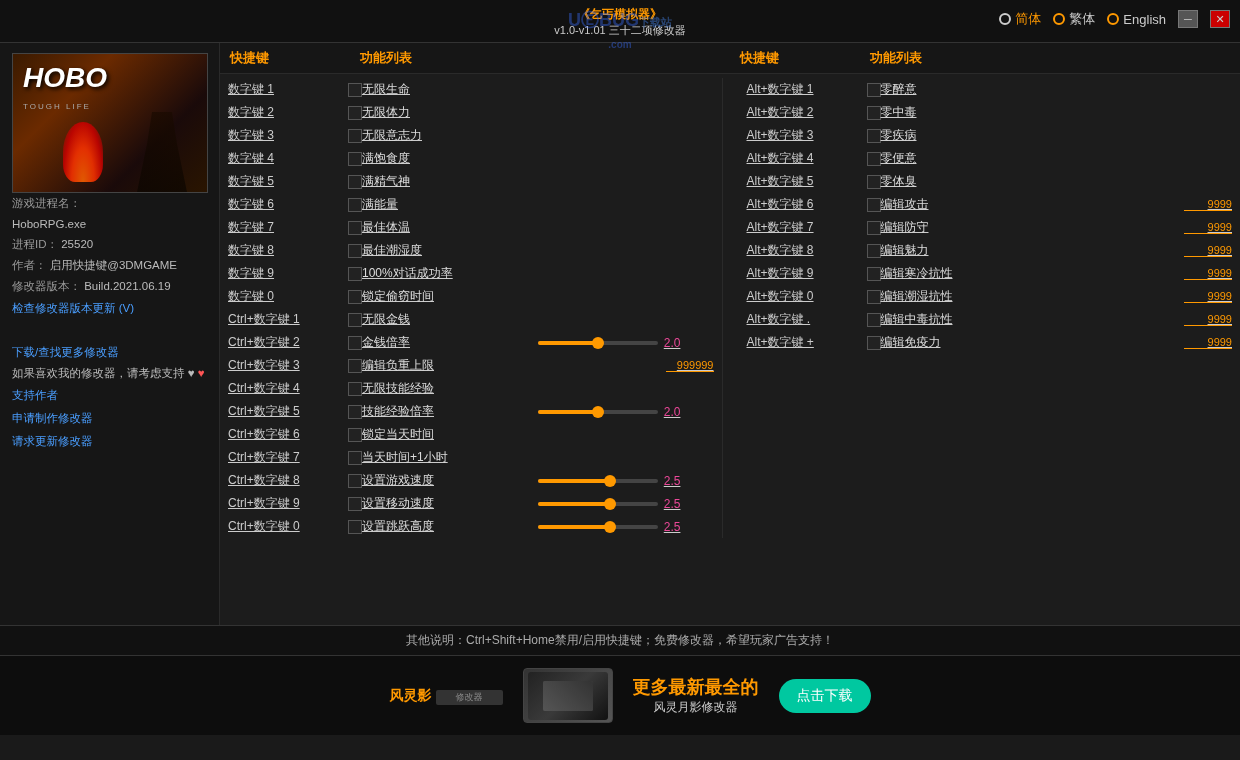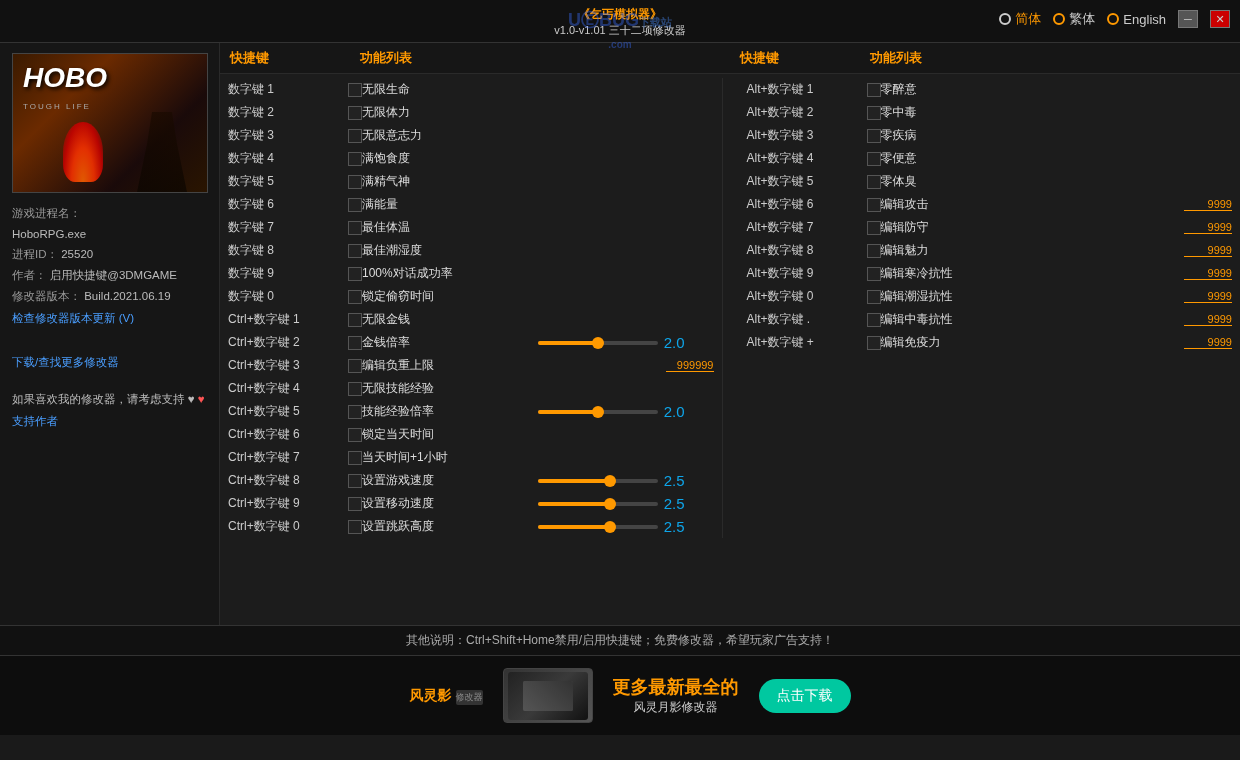--- a/index.html
+++ b/index.html
@@ -100,21 +100,20 @@
       background: #161616;
       padding: 10px 12px;
       border-right: 1px solid #2a2a2a;
       flex-shrink: 0;
     }
     .sidebar-game-img {
       width: 196px;
       height: 140px;
       background: linear-gradient(135deg, #3a1a00 0%, #6b2a00 30%, #1a0a0a 70%, #2a1500 100%);
       border: 1px solid #444;
-      margin-bottom: 10px;
       position: relative;
       overflow: hidden;
       display: flex;
       align-items: center;
       justify-content: center;
     }
     .hobo-logo {
       position: absolute;
       top: 10px;
       left: 10px;
@@ -178,20 +177,21 @@
       font-size: 13px;
       font-weight: bold;
     }
     .col-header.hotkey { width: 130px; }
     .col-header.func { flex: 1; }
 
     .feature-row {
       display: flex;
       align-items: center;
       padding: 3px 0;
+      text-decoration: underline;
     }
     .hotkey-label {
       width: 120px;
       color: #ccc;
       font-size: 12px;
       flex-shrink: 0;
     }
     .checkbox {
       width: 14px;
       height: 14px;
@@ -238,22 +238,22 @@
     .slider-thumb {
       width: 12px;
       height: 12px;
       background: #f90;
       border-radius: 50%;
       position: absolute;
       top: -4px;
       cursor: pointer;
     }
     .slider-value {
-      color: #0ea5e9;
-      font-size: 15px;
+      color: #ec4899;
+      font-size: 12px;
       min-width: 24px;
     }
 
     
     .status-bar {
       background: #111;
       border-top: 1px solid #333;
       padding: 6px 20px;
       text-align: center;
       color: #aaa;
@@ -367,25 +367,27 @@
         <span class="label">作者：</span>
         <span>启用快捷键@3DMGAME</span>
       </div>
       <div>
         <span class="label">修改器版本：</span>
         <span>Build.2021.06.19</span>
       </div>
       <a class="sidebar-link">检查修改器版本更新 (V)</a>
       <br>
       <a class="sidebar-link">下载/查找更多修改器</a>
-      <div style="margin-top:16px;">
+      <div style="margin-top:0;">
         <span>如果喜欢我的修改器，请考虑支持 ♥</span>
         <span class="heart">♥</span>
       </div>
       <a class="sidebar-link">支持作者</a>
+      <a class="sidebar-link">申请制作修改器</a>
+      <a class="sidebar-link">请求更新修改器</a>
     </div>
   </div>
 
   <div class="content">
 
     <div class="col-headers">
       <div style="display:flex;width:50%;">
         <div class="col-header hotkey">快捷键</div>
         <div class="col-header func">功能列表</div>
       </div>
@@ -610,21 +612,21 @@
 </div>
 
 <div class="status-bar">
   <span>其他说明：Ctrl+Shift+Home禁用/启用快捷键；免费修改器，希望玩家广告支持！</span>
 </div>
 
 <div class="ad-banner">
   <div class="ad-left">
     <div style="display:flex;align-items:baseline;gap:4px;">
       <span class="ad-logo">风灵影</span>
-      <span style="color:#888;font-size:9px;background:#333;padding:1px 0;border-radius:2px;">修改器</span>
+      <span style="color:#888;font-size:9px;background:#333;padding:1px 20px;border-radius:2px;">修改器</span>
     </div>
   </div>
   <div class="ad-game-img">
     <div style="width:80px;height:48px;background:linear-gradient(135deg,#222 0%,#3a3a3a 50%,#111 100%);border-radius:3px;display:flex;align-items:center;justify-content:center;">
       <div style="width:50px;height:30px;background:#444;border-radius:2px;position:relative;">
         <div style="position:absolute;inset:0;background:linear-gradient(45deg,#555 0%,#333 100%);border-radius:2px;"></div>
       </div>
     </div>
   </div>
   <div class="ad-center">

